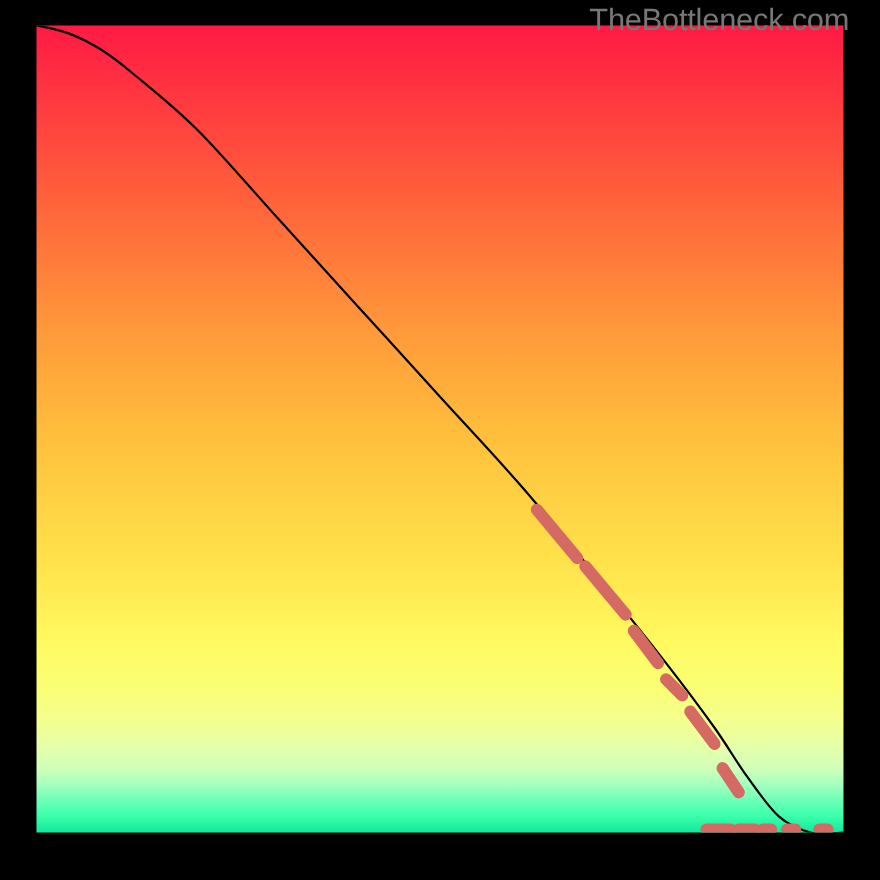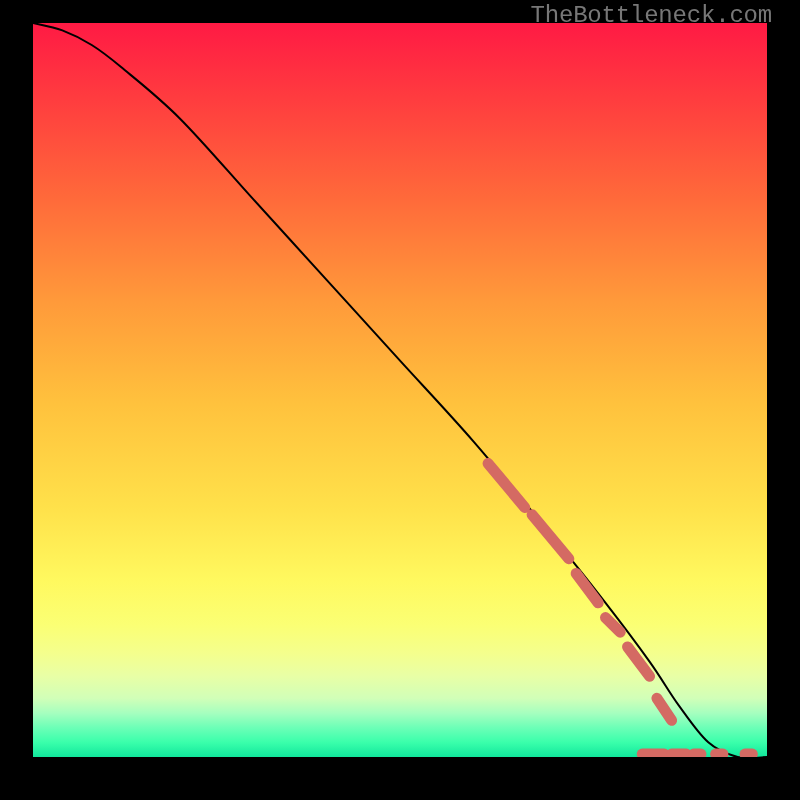--- a/index.html
+++ b/index.html
@@ -44,24 +44,23 @@
     position: absolute;
     inset: 0;
     width: 734px;
     height: 734px;
   }
   .attribution {
     position: absolute;
     right: 28px;
     top: 2px;
     color: #777;
-    font-size: 24px;
+    font-size: 28px;
     font-weight: 500;
     letter-spacing: -0.2px;
-    font-family: Liberation Mono, monospace;
   }
 </style>
 </head>
 <body>
 
 <div class="frame">
   <div class="gradient"></div>
   <svg class="plot-svg" viewBox="0 0 734 734">
     <path id="curve-path" fill="none" stroke="#000" stroke-width="2" stroke-linecap="round" d="M 0 0 C 4.8933333333333335 1.2233333333333387, 19.57333333333333 3.670000000000035, 29.36 7.340000000000032 C 39.14666666666667 11.010000000000028, 48.93333333333333 15.903333333333308, 58.72 22.019999999999982 C 68.50666666666666 28.136666666666656, 73.39999999999999 31.80666666666675, 88.08 44.04000000000008 C 102.76 56.273333333333404, 124.78000000000002 73.39999999999998, 146.8 95.41999999999996 C 168.82000000000002 117.43999999999994, 195.73333333333332 149.24666666666664, 220.2 176.15999999999997 C 244.66666666666666 203.0733333333333, 269.1333333333333 229.98666666666665, 293.6 256.9 C 318.0666666666667 283.81333333333333, 342.53333333333336 310.72666666666663, 367 337.64 C 391.46666666666664 364.55333333333334, 415.93333333333334 390.24333333333334, 440.4 418.38 C 464.8666666666666 446.51666666666665, 491.78 479.5466666666667, 513.8 506.46000000000004 C 535.8199999999999 533.3733333333333, 555.3933333333333 557.84, 572.52 579.86 C 589.6466666666666 601.88, 604.3266666666666 621.4533333333334, 616.56 638.58 C 628.7933333333333 655.7066666666667, 636.1333333333333 669.1633333333333, 645.92 682.62 C 655.7066666666666 696.0766666666667, 665.4933333333333 710.7566666666667, 675.28 719.32 C 685.0666666666666 727.8833333333334, 694.8533333333334 731.5533333333333, 704.64 734 C 714.4266666666666 736.4466666666667, 729.1066666666667 734, 734 734"></path>
     <g id="markers-group">

